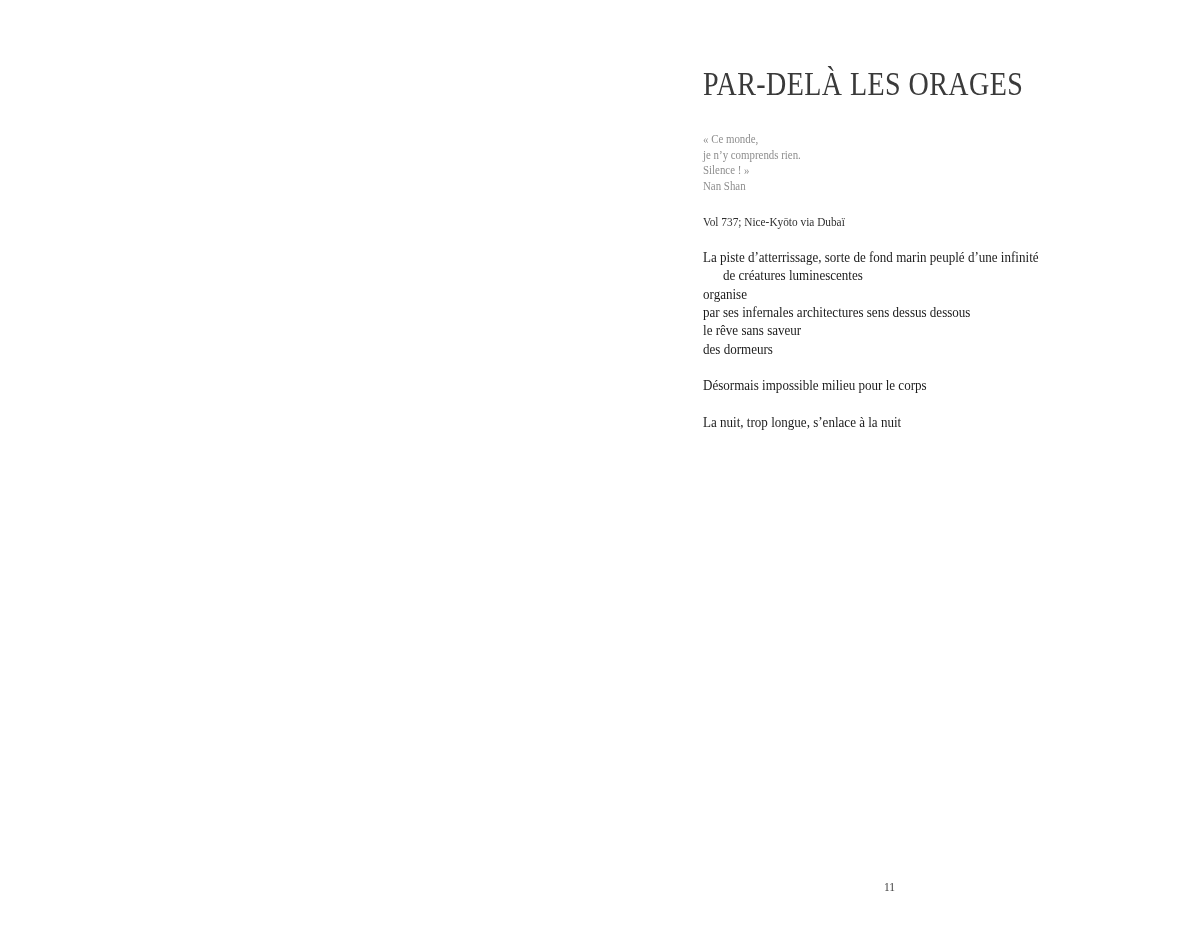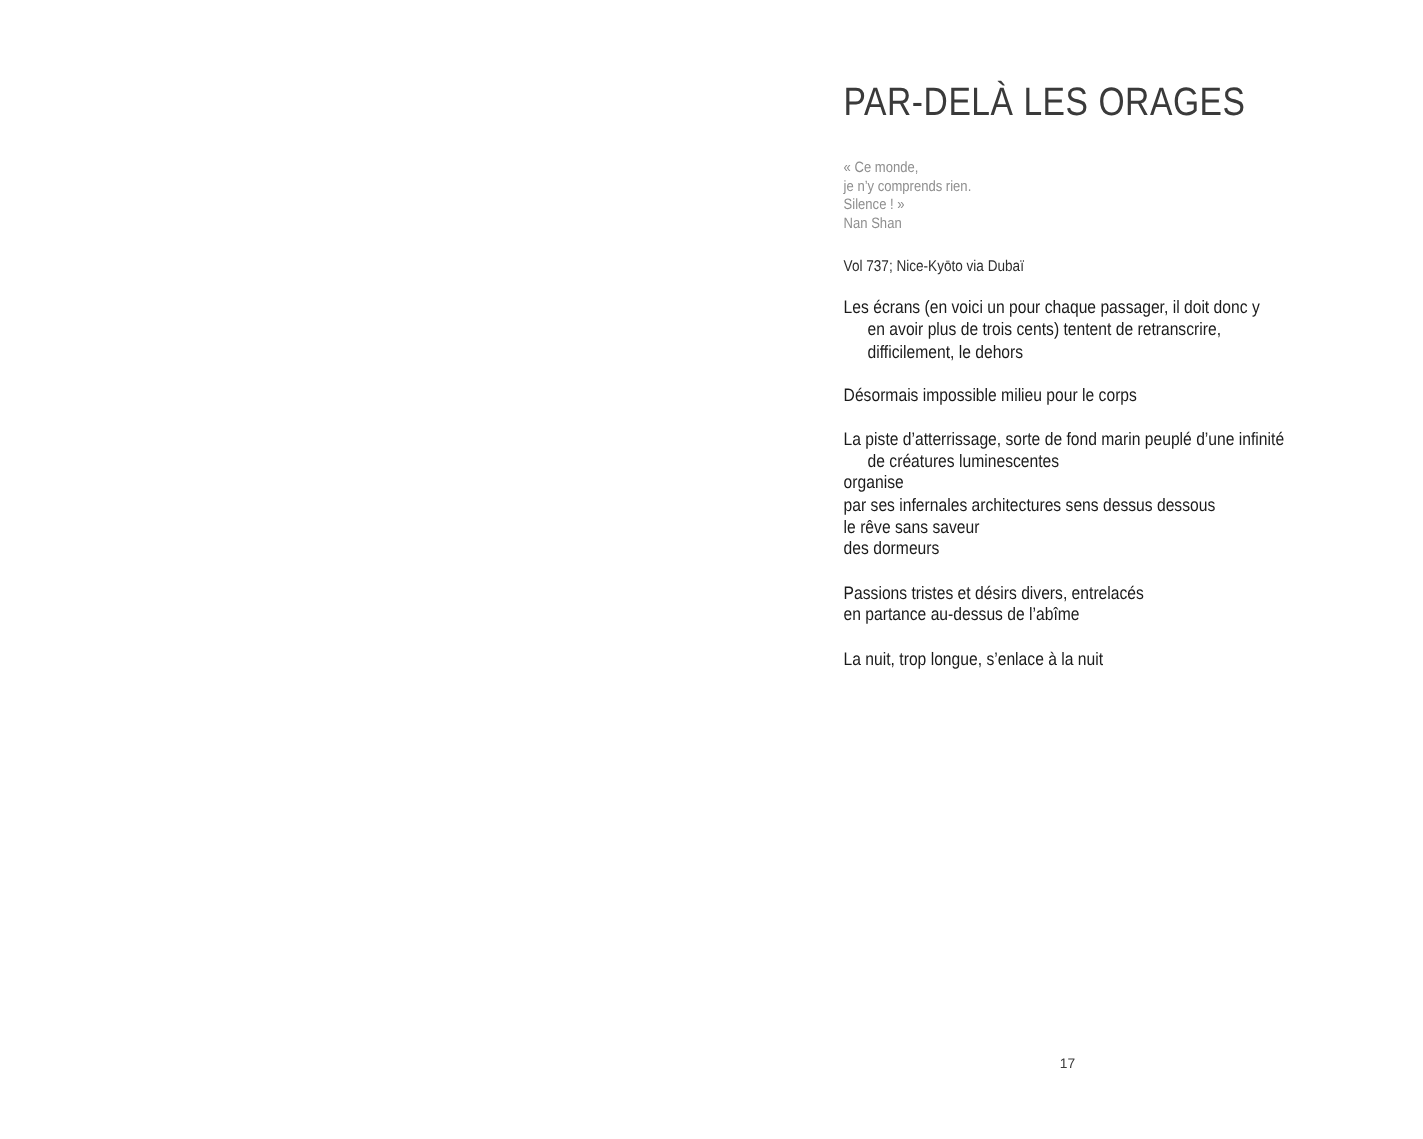--- a/index.html
+++ b/index.html
@@ -6,21 +6,21 @@
     margin: 0;
     padding: 0;
     background: #ffffff;
   }
   .canvas {
     position: relative;
     width: 1087px;
     height: 949px;
     background: #ffffff;
     overflow: hidden;
-    font-family: Liberation Sans, sans-serif;
+    font-family: Liberation Serif, serif;
     padding-left: 28px;
   }
   .poem-column {
     position: absolute;
     left: 703px;
     top: 68px;
     width: 373px;
   }
   
   .cond {
@@ -89,47 +89,38 @@
       <p>« Ce monde,</p>
       <p>je n’y comprends rien.</p>
       <p>Silence ! »</p>
       <p>Nan Shan</p>
     </div>
 
     <p class="flight-note cond">Vol 737; Nice-Kyōto via Dubaï</p>
 
 
 
-    <div class="stanza">
-      <p class="line cond">Les écrans (en voici un pour chaque passager, il doit donc y</p>
-      <p class="line indent cond">en avoir plus de trois cents) tentent de retranscrire,</p>
-      <p class="line indent cond">difficilement, le dehors</p>
-    </div>
-
-    <div class="stanza">
-      <p class="line cond">Désormais impossible milieu pour le corps</p>
-    </div>
 
     <div class="stanza">
       <p class="line cond">La piste d’atterrissage, sorte de fond marin peuplé d’une infinité</p>
       <p class="line indent cond">de créatures luminescentes</p>
       <p class="line cond">organise</p>
       <p class="line cond">par ses infernales architectures sens dessus dessous</p>
       <p class="line cond">le rêve sans saveur</p>
       <p class="line cond">des dormeurs</p>
     </div>
 
     <div class="stanza">
-      <p class="line cond">Passions tristes et désirs divers, entrelacés</p>
-      <p class="line cond">en partance au-dessus de l’abîme</p>
+      <p class="line cond">Désormais impossible milieu pour le corps</p>
     </div>
+
 
 
     <div class="stanza">
       <p class="line cond">La nuit, trop longue, s’enlace à la nuit</p>
     </div>
 
 
 
   </main>
 
-  <div class="page-number">17</div>
+  <div class="page-number">11</div>
 </div>
 
 </body></html>

